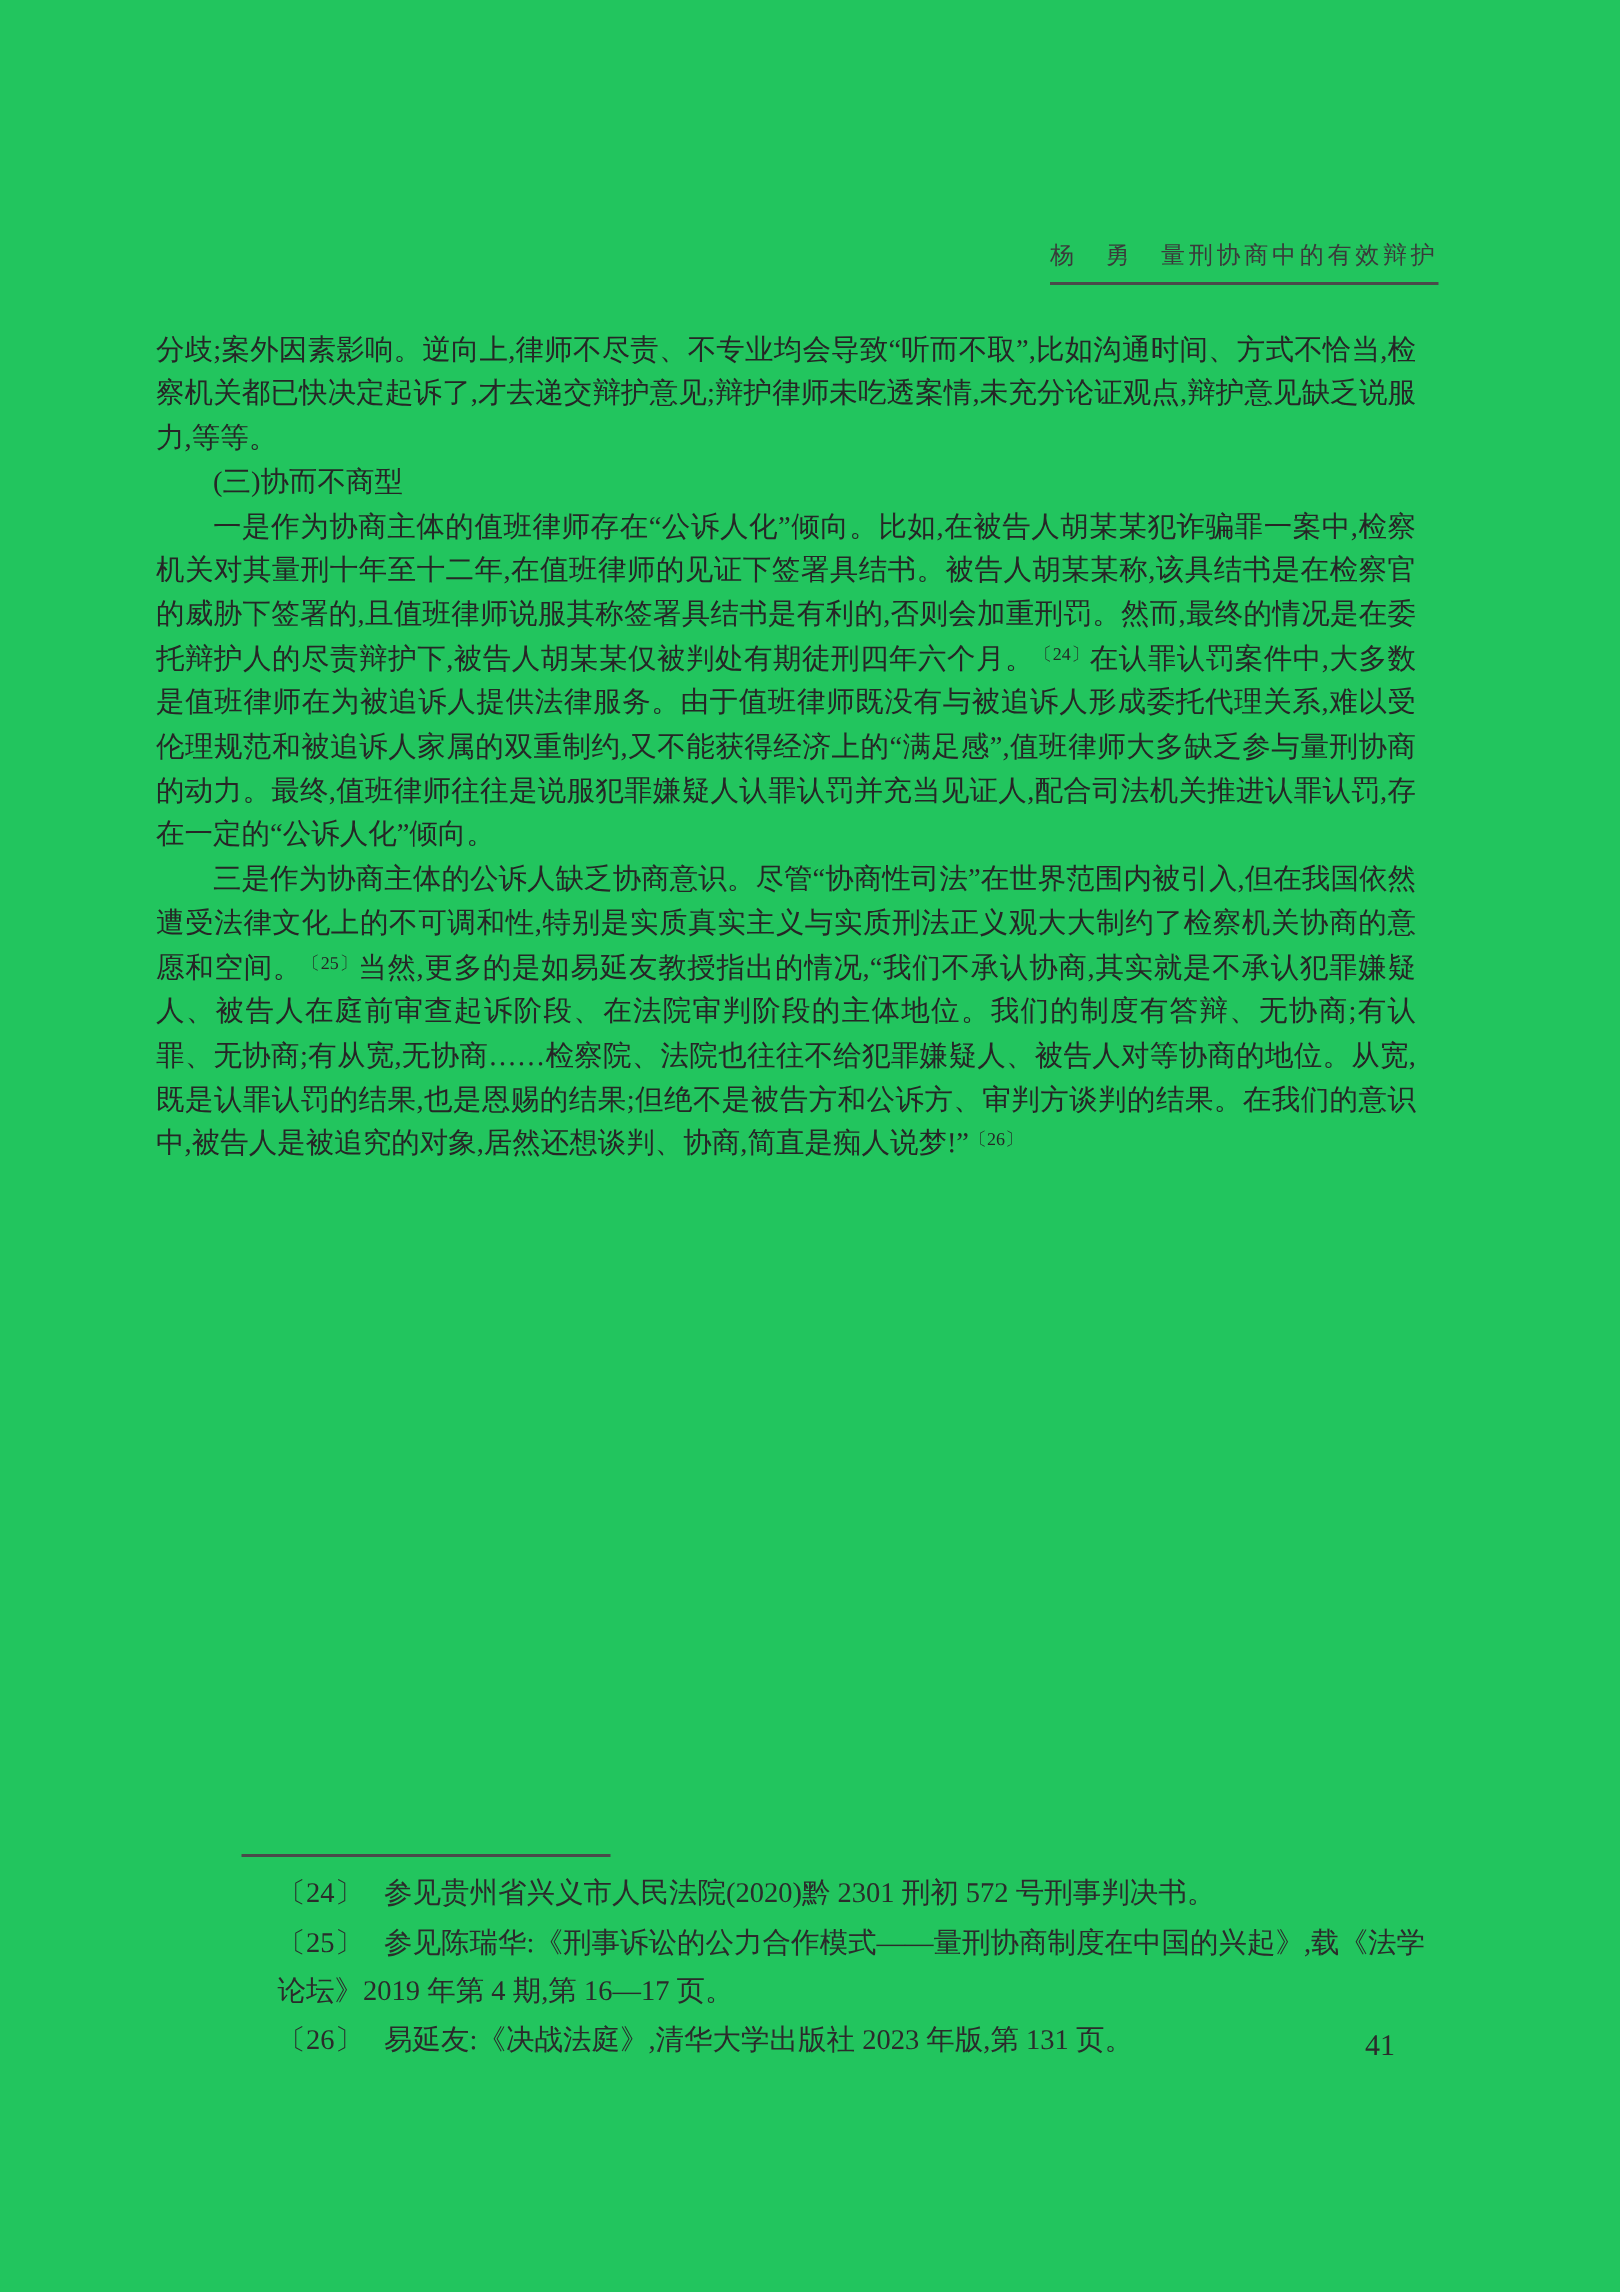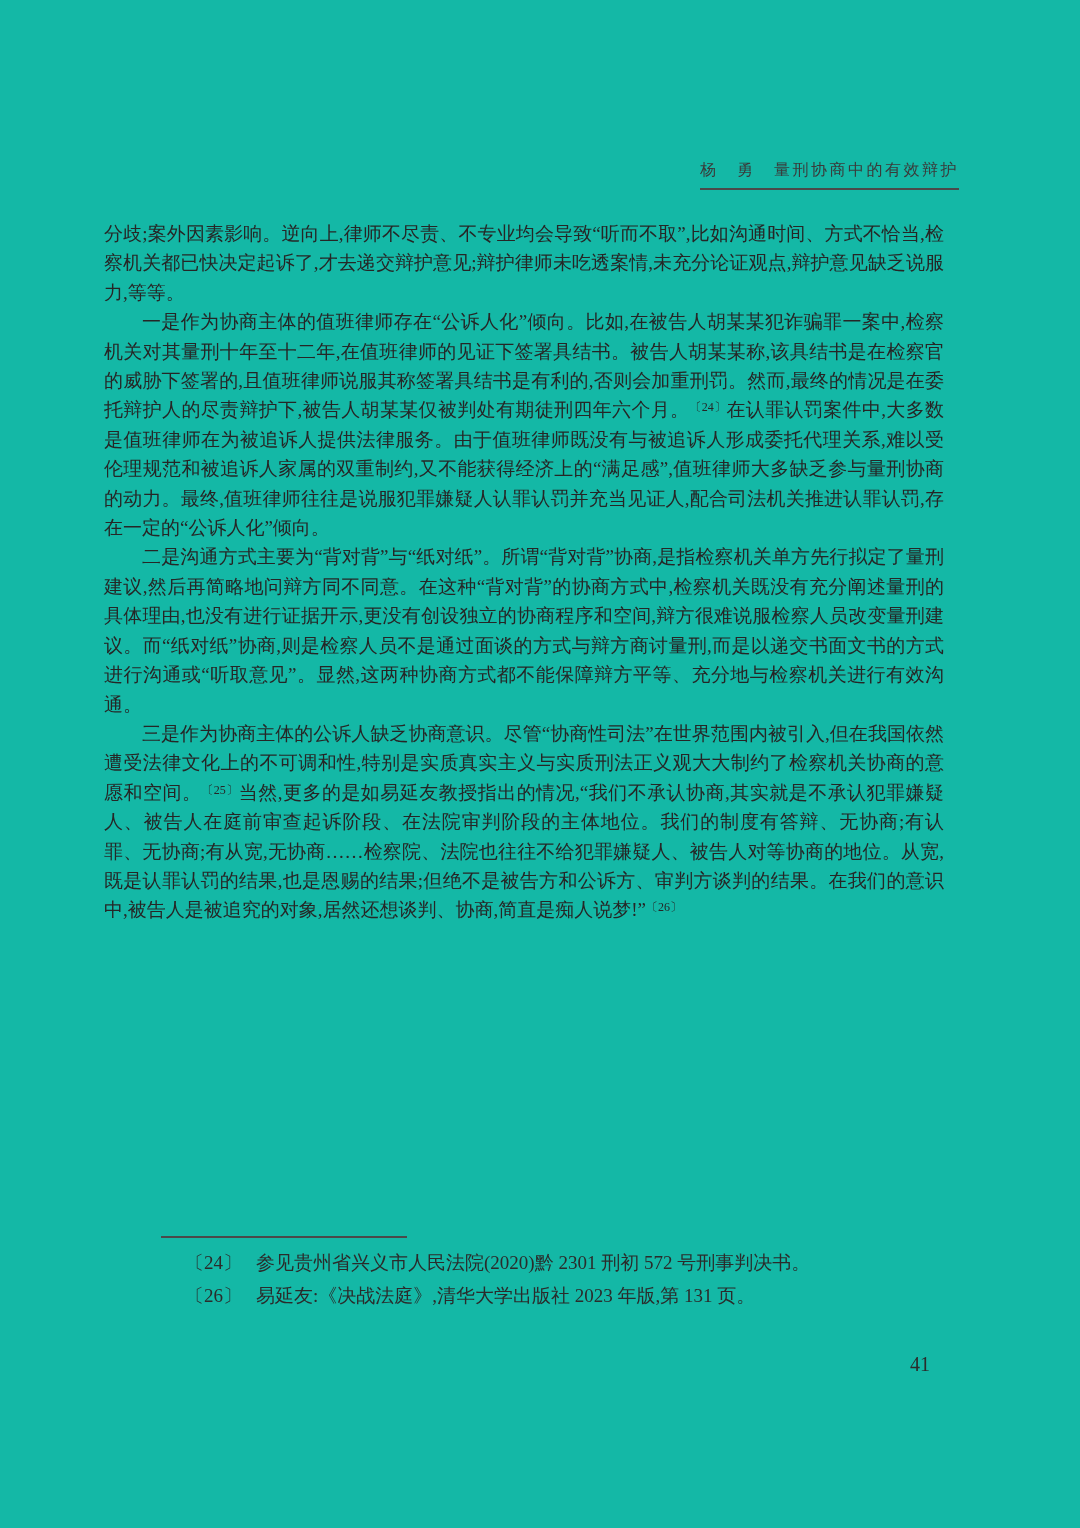--- a/index.html
+++ b/index.html
@@ -1,20 +1,20 @@
 <!DOCTYPE html>
 <html lang="zh"><head>
 <meta charset="utf-8">
 <style>
   html,body { margin:0; padding:0; background:#ffffff; }
   .page {
     position:relative;
     width:1080px; height:1528px;
     margin:0 auto;
-    background:#14b8a6;
+    background:#22c55e;
     font-family:"Liberation Serif","DejaVu Serif",serif;
     color:#272727;
     overflow:hidden;
   }
   
   .running-head { position:absolute; top:160px; right:121px; text-align:right; }
   .rh-inner { display:inline-block; }
   .rh-text { font-size:16px; letter-spacing:2.5px; color:#3a3a3a; white-space:pre; }
   .rh-rule { margin-top:7px; height:2px; background:#4a4a4a; }
   
@@ -45,26 +45,27 @@
 
   <div class="running-head">
     <div class="rh-inner">
       <div class="rh-text">杨　勇　量刑协商中的有效辩护</div>
       <div class="rh-rule"></div>
     </div>
   </div>
 
   <div class="body-text">
     <p class="cont">分歧;案外因素影响。逆向上,律师不尽责、不专业均会导致“听而不取”,比如沟通时间、方式不恰当,检察机关都已快决定起诉了,才去递交辩护意见;辩护律师未吃透案情,未充分论证观点,辩护意见缺乏说服力,等等。</p>
+    <p>(三)协而不商型</p>
     <p><span>一是作为协商主体的值班律师存在“公诉人化”倾向。比如,在被告人胡某某犯诈骗罪一案中,检察机关对其量刑十年至十二年,在值班律师的见证下签署具结书。被告人胡某某称,该具结书是在检察官的威胁下签署的,且值班律师说服其称签署具结书是有利的,否则会加重刑罚。然而,最终的情况是在委托辩护人的尽责辩护下,被告人胡某某仅被判处有期徒刑四年六个月。</span><sup class="fnref">〔24〕</sup><span>在认罪认罚案件中,大多数是值班律师在为被追诉人提供法律服务。由于值班律师既没有与被追诉人形成委托代理关系,难以受伦理规范和被追诉人家属的双重制约,又不能获得经济上的“满足感”,值班律师大多缺乏参与量刑协商的动力。最终,值班律师往往是说服犯罪嫌疑人认罪认罚并充当见证人,配合司法机关推进认罪认罚,存在一定的“公诉人化”倾向。</span></p>
-    <p>二是沟通方式主要为“背对背”与“纸对纸”。所谓“背对背”协商,是指检察机关单方先行拟定了量刑建议,然后再简略地问辩方同不同意。在这种“背对背”的协商方式中,检察机关既没有充分阐述量刑的具体理由,也没有进行证据开示,更没有创设独立的协商程序和空间,辩方很难说服检察人员改变量刑建议。而“纸对纸”协商,则是检察人员不是通过面谈的方式与辩方商讨量刑,而是以递交书面文书的方式进行沟通或“听取意见”。显然,这两种协商方式都不能保障辩方平等、充分地与检察机关进行有效沟通。</p>
     <p><span>三是作为协商主体的公诉人缺乏协商意识。尽管“协商性司法”在世界范围内被引入,但在我国依然遭受法律文化上的不可调和性,特别是实质真实主义与实质刑法正义观大大制约了检察机关协商的意愿和空间。</span><sup class="fnref">〔25〕</sup><span>当然,更多的是如易延友教授指出的情况,“我们不承认协商,其实就是不承认犯罪嫌疑人、被告人在庭前审查起诉阶段、在法院审判阶段的主体地位。我们的制度有答辩、无协商;有认罪、无协商;有从宽,无协商……检察院、法院也往往不给犯罪嫌疑人、被告人对等协商的地位。从宽,既是认罪认罚的结果,也是恩赐的结果;但绝不是被告方和公诉方、审判方谈判的结果。在我们的意识中,被告人是被追究的对象,居然还想谈判、协商,简直是痴人说梦!”</span><sup class="fnref">〔26〕</sup></p>
   </div>
 
   <div class="footnotes">
     <div class="fn-rule"></div>
     <div class="fn"><span class="fn-marker">〔24〕</span><span>参见贵州省兴义市人民法院(2020)黔 2301 刑初 572 号刑事判决书。</span></div>
+    <div class="fn"><span class="fn-marker">〔25〕</span><span>参见陈瑞华:《刑事诉讼的公力合作模式——量刑协商制度在中国的兴起》,载《法学论坛》2019 年第 4 期,第 16—17 页。</span></div>
     <div class="fn"><span class="fn-marker">〔26〕</span><span>易延友:《决战法庭》,清华大学出版社 2023 年版,第 131 页。</span></div>
   </div>
 
   <div class="page-num">41</div>
 
 </div>
 
 </body></html>

